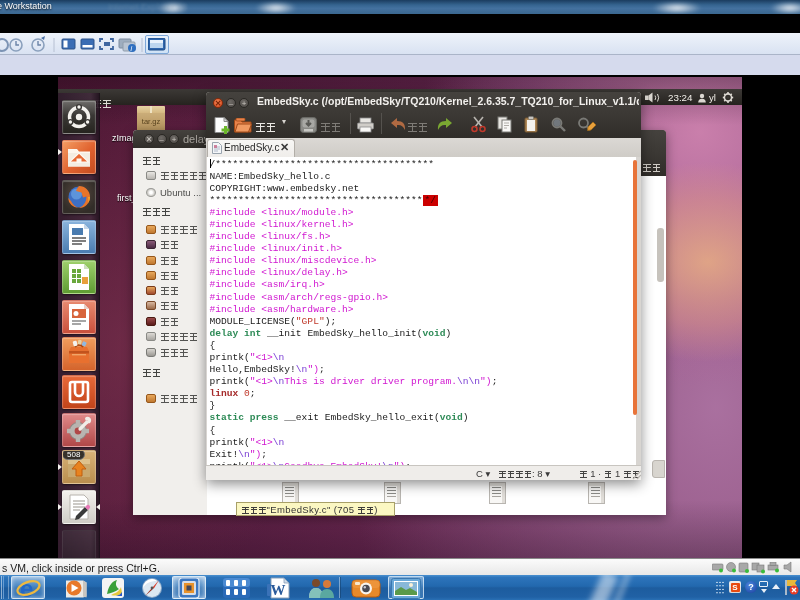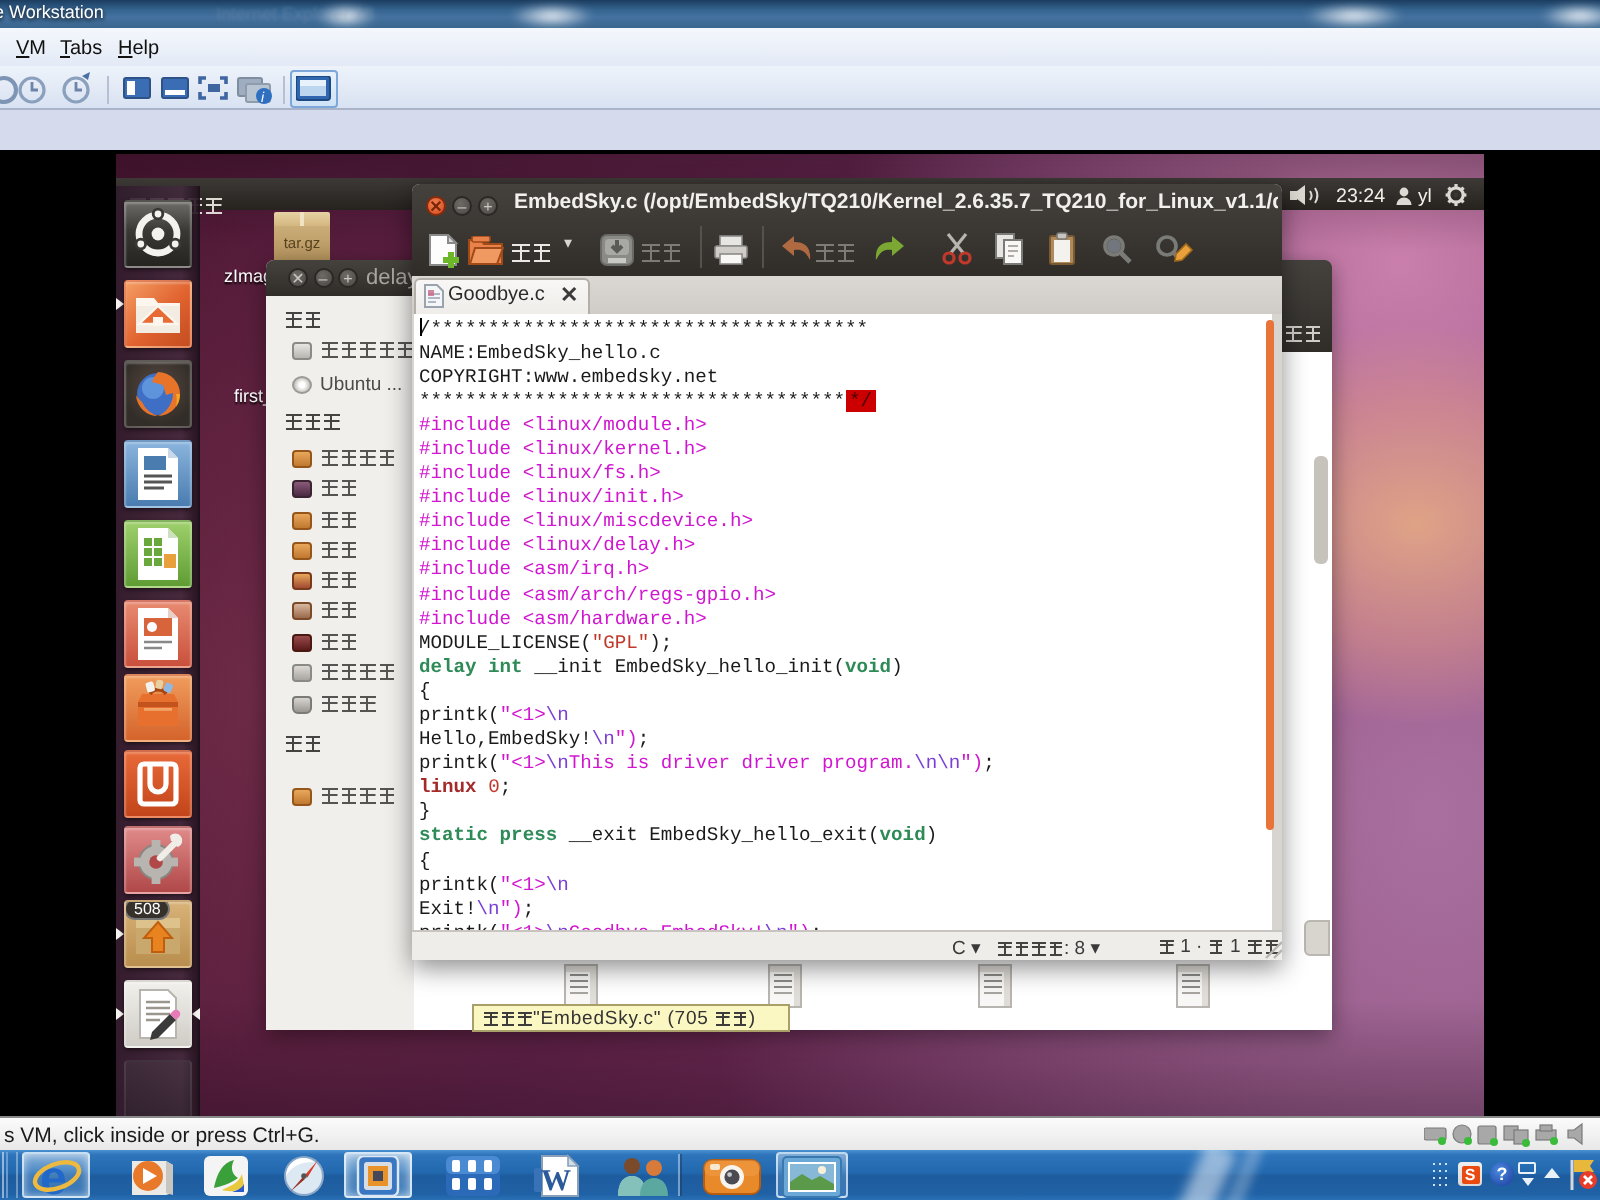--- a/index.html
+++ b/index.html
@@ -49,25 +49,20 @@
 </style></head>
 <body>
 <div id="page">
 <div id="vtitle">
  <div class="blob" style="left:158px"></div>
  <div class="blob" style="left:255px;width:42px"></div>
  <div class="blob" style="left:652px;width:50px"></div>
  <div class="blob" style="left:770px;width:40px"></div>
  <div style="position:absolute;left:108px;top:2px;font-size:9px;color:#7a93ab;opacity:.38;filter:blur(.8px)">Internet Explorer 18</div>
  <div style="position:absolute;left:-3px;top:1px;font-size:9px;color:#fff;text-shadow:0 1px 2px #000">e Workstation</div>
-</div>
-<div id="vmenu">
- <span class="m" style="left:8px"><u>V</u>M</span>
- <span class="m" style="left:30px"><u>T</u>abs</span>
- <span class="m" style="left:59px"><u>H</u>elp</span>
 </div>
 <div id="vtool">
  <svg class="abs" style="left:0;top:3px" width="180" height="18" viewBox="0 0 180 18">
   <circle cx="2" cy="9" r="6" fill="none" stroke="#7d94b5" stroke-width="2"></circle>
   <circle cx="16" cy="9" r="6" fill="none" stroke="#8aa0bd" stroke-width="1.6"></circle>
   <path d="M16 5 v4 h3" stroke="#6c84a8" stroke-width="1.4" fill="none"></path>
   <circle cx="38" cy="9" r="6" fill="none" stroke="#8aa0bd" stroke-width="1.6"></circle>
   <path d="M38 5 v4 h3" stroke="#6c84a8" stroke-width="1.4" fill="none"></path>
   <path d="M41 2 l4 -2 -1 4z" fill="#4a6fa5"></path>
   <line x1="54" y1="2" x2="54" y2="16" stroke="#b6c0d2"></line>
@@ -405,21 +400,21 @@
   <div class="abs" style="left:1px;top:47px;width:88px;height:18px;background:linear-gradient(#f8f7f5,#efedea);border:1px solid #b2aea8;border-bottom:none;border-radius:3px 3px 0 0"></div>
   <svg class="abs" style="left:6px;top:50px" width="10" height="12" viewBox="0 0 10 12">
             <path d="M0.5 0.5 h6 l3 3 v8 h-9z" fill="#f4f6f8" stroke="#9aa4ae" stroke-width="1"></path>
             <g stroke="#b0b8c8" stroke-width="1">
               <line x1="2" y1="5" x2="8" y2="5"></line>
               <line x1="2" y1="7" x2="8" y2="7"></line>
               <line x1="2" y1="9" x2="6" y2="9"></line>
             </g>
             <rect x="2" y="3" width="3" height="3" fill="#c86888" opacity=".8"></rect>
           </svg>
-  <div class="abs" style="left:18px;top:50px;font-size:10px;color:#2a2a2a">Goodbye.c</div>
+  <div class="abs" style="left:18px;top:50px;font-size:10px;color:#2a2a2a">EmbedSky.c</div>
   <div class="abs" style="left:74px;top:49px;font-size:11px;font-weight:bold;color:#3a3a3a">✕</div>
   <div id="gtext" class="abs" style="left:0.5px;top:65px;width:429px;height:308px;background:#fff;overflow:hidden">
             <pre style="font-size:9.6px;line-height:12.1px;padding:1.5px 0 0 3px;color:#1a1a1a">/**************************************
 NAME:EmbedSky_hello.c
 COPYRIGHT:www.embedsky.net
 *************************************<span style="background:#cc0000;color:#4a0000;padding:0 2px">*/</span>
 <span class="mg">#include &lt;linux/module.h&gt;</span>
 <span class="mg">#include &lt;linux/kernel.h&gt;</span>
 <span class="mg">#include &lt;linux/fs.h&gt;</span>
 <span class="mg">#include &lt;linux/init.h&gt;</span>

